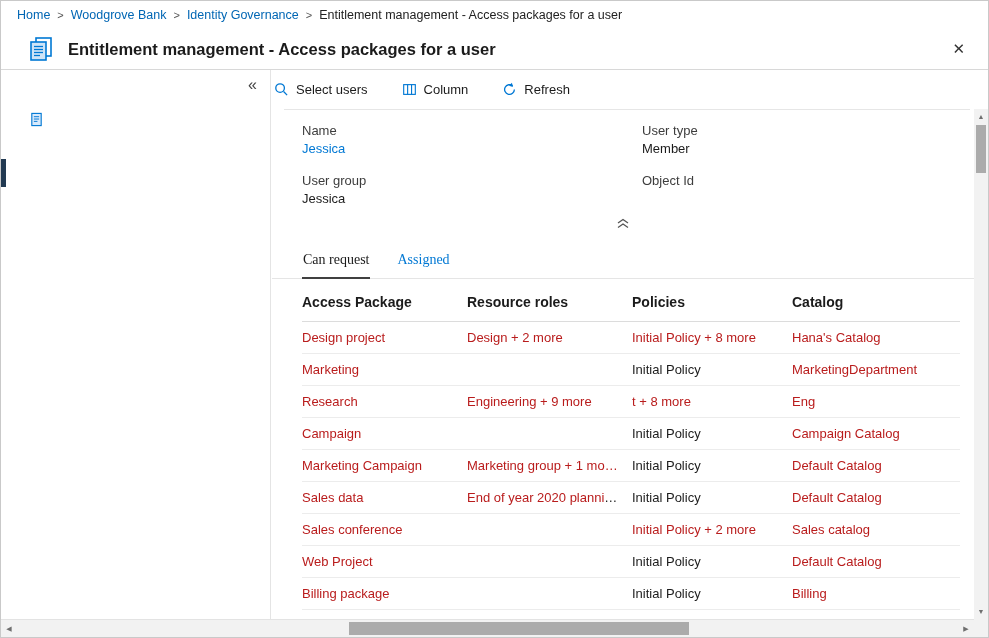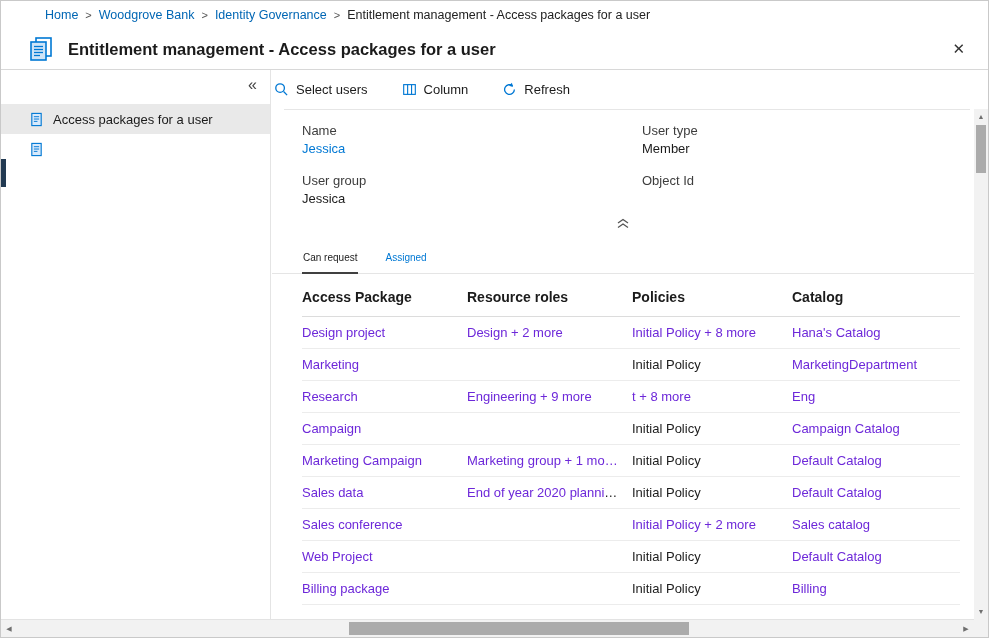--- a/index.html
+++ b/index.html
@@ -2,21 +2,21 @@
 <html><head>
 <meta charset="utf-8">
 <style>
   html,body{margin:0;padding:0;background:#fff;}
   #app{position:relative;width:989px;height:638px;background:#fff;overflow:hidden;
        font-family:"Liberation Sans",sans-serif;color:#1b1b1b;
        border:1px solid #c9c9c9;box-sizing:border-box;}
 
   
   .breadcrumb{position:absolute;top:0;left:0;right:0;height:28px;display:flex;align-items:center;
-              gap:7px;padding-left:16px;font-size:12.5px;background:#fff;margin-left:28px;}
+              gap:7px;padding-left:16px;font-size:12.5px;background:#fff;}
   .crumb{color:#0066b4;text-decoration:none;cursor:pointer;}
   .sep{color:#555;font-size:11px;}
   .crumb-current{color:#222;}
 
   
   .titlebar{position:absolute;top:28px;left:0;right:0;height:41px;display:flex;align-items:center;
             padding:0 18px 0 26px;border-bottom:1px solid #d8d8d8;box-sizing:border-box;background:#fff;}
   .header-icon{display:flex;margin-right:13px;}
   .page-title{font-size:16.5px;font-weight:700;margin:0;color:#1b1b1b;}
   .close-btn{margin-left:auto;background:none;border:none;font-size:15px;color:#333;cursor:pointer;
@@ -41,30 +41,30 @@
   .tb-icon{display:flex;}
   .toolbar-divider{height:1px;background:#e6e6e6;margin:0 4px 0 12px;}
 
   .details{display:grid;grid-template-columns:340px 1fr;padding:13px 0 0 30px;row-gap:16px;}
   .field .label{font-size:13px;color:#3d3d3d;margin-bottom:3px;}
   .field .value{font-size:13px;color:#1b1b1b;min-height:16px;display:block;text-decoration:none;}
   .value.link{color:#0078d4;cursor:pointer;}
   .details-collapse{text-align:center;margin-top:8px;height:14px;cursor:pointer;}
 
   .tabs{display:flex;gap:26px;padding-left:30px;margin-top:16px;border-bottom:1px solid #e5e5e5;}
-  .tab{font-size:10px;padding:7px 1px 9px;cursor:pointer;}
+  .tab{font-size:14px;padding:7px 1px 9px;cursor:pointer;font-family:Liberation Serif, serif;}
   .tab.active{color:#1b1b1b;border-bottom:2px solid #404040;margin-bottom:-1px;}
   .tab.inactive{color:#0078d4;}
 
   .grid{border-collapse:collapse;table-layout:fixed;margin-left:30px;margin-top:2px;width:calc(100% - 44px);}
   .grid th{font-size:14px;font-weight:600;text-align:left;padding:13px 8px 11px 0;
            border-bottom:1px solid #dcdcdc;color:#1b1b1b;}
   .grid td{font-size:13px;padding:8px 8px 8px 0;border-bottom:1px solid #ececec;
            white-space:nowrap;overflow:hidden;text-overflow:ellipsis;color:#1b1b1b;}
-  .cell-link{color:#6d28d9;text-decoration:none;cursor:pointer;}
+  .cell-link{color:#b91c1c;text-decoration:none;cursor:pointer;}
 
   
   .vscroll{position:absolute;right:0;top:108px;bottom:18px;width:14px;background:#f2f2f2;}
   .varrow{position:absolute;left:0;width:14px;height:15px;font-size:7px;color:#6f6f6f;
           display:flex;align-items:center;justify-content:center;cursor:pointer;}
   .varrow.up{top:0;} .varrow.down{bottom:0;}
   .vthumb{position:absolute;top:16px;left:2px;width:10px;height:48px;background:#ababab;cursor:pointer;}
   .hscroll{position:absolute;left:0;right:14px;bottom:0;height:18px;background:#f2f2f2;
            border-top:1px solid #e3e3e3;box-sizing:border-box;}
   .harrow{position:absolute;top:0;bottom:0;width:16px;font-size:7px;color:#6f6f6f;
@@ -99,31 +99,20 @@
         <line x1="7" y1="20.5" x2="13" y2="20.5" stroke="#0078d4" stroke-width="1.3"></line>
       </svg>
     </span>
     <h1 class="page-title">Entitlement management - Access packages for a user</h1>
     <button class="close-btn">✕</button>
   </div>
 
   <div class="sidebar">
     <button class="collapse-btn">«</button>
     <div class="nav">
-      <div class="nav-item selected">
-        <span class="nav-icon">
-          <svg width="15" height="15" viewBox="0 0 16 16">
-            <rect x="3" y="1.5" width="10" height="13" fill="#d8eafc" stroke="#0078d4" stroke-width="1.2"></rect>
-            <line x1="5.2" y1="5" x2="10.8" y2="5" stroke="#0078d4"></line>
-            <line x1="5.2" y1="7.5" x2="10.8" y2="7.5" stroke="#0078d4"></line>
-            <line x1="5.2" y1="10" x2="9" y2="10" stroke="#0078d4"></line>
-          </svg>
-        </span>
-        <span class="nav-label">Access packages for a user</span>
-      </div>
       <div class="nav-item">
         <span class="nav-icon">
           <svg width="15" height="15" viewBox="0 0 16 16">
             <rect x="3" y="1.5" width="10" height="13" fill="#d8eafc" stroke="#0078d4" stroke-width="1.2"></rect>
             <line x1="5.2" y1="5" x2="10.8" y2="5" stroke="#0078d4"></line>
             <line x1="5.2" y1="7.5" x2="10.8" y2="7.5" stroke="#0078d4"></line>
             <line x1="5.2" y1="10" x2="9" y2="10" stroke="#0078d4"></line>
           </svg>
         </span>
       </div>

